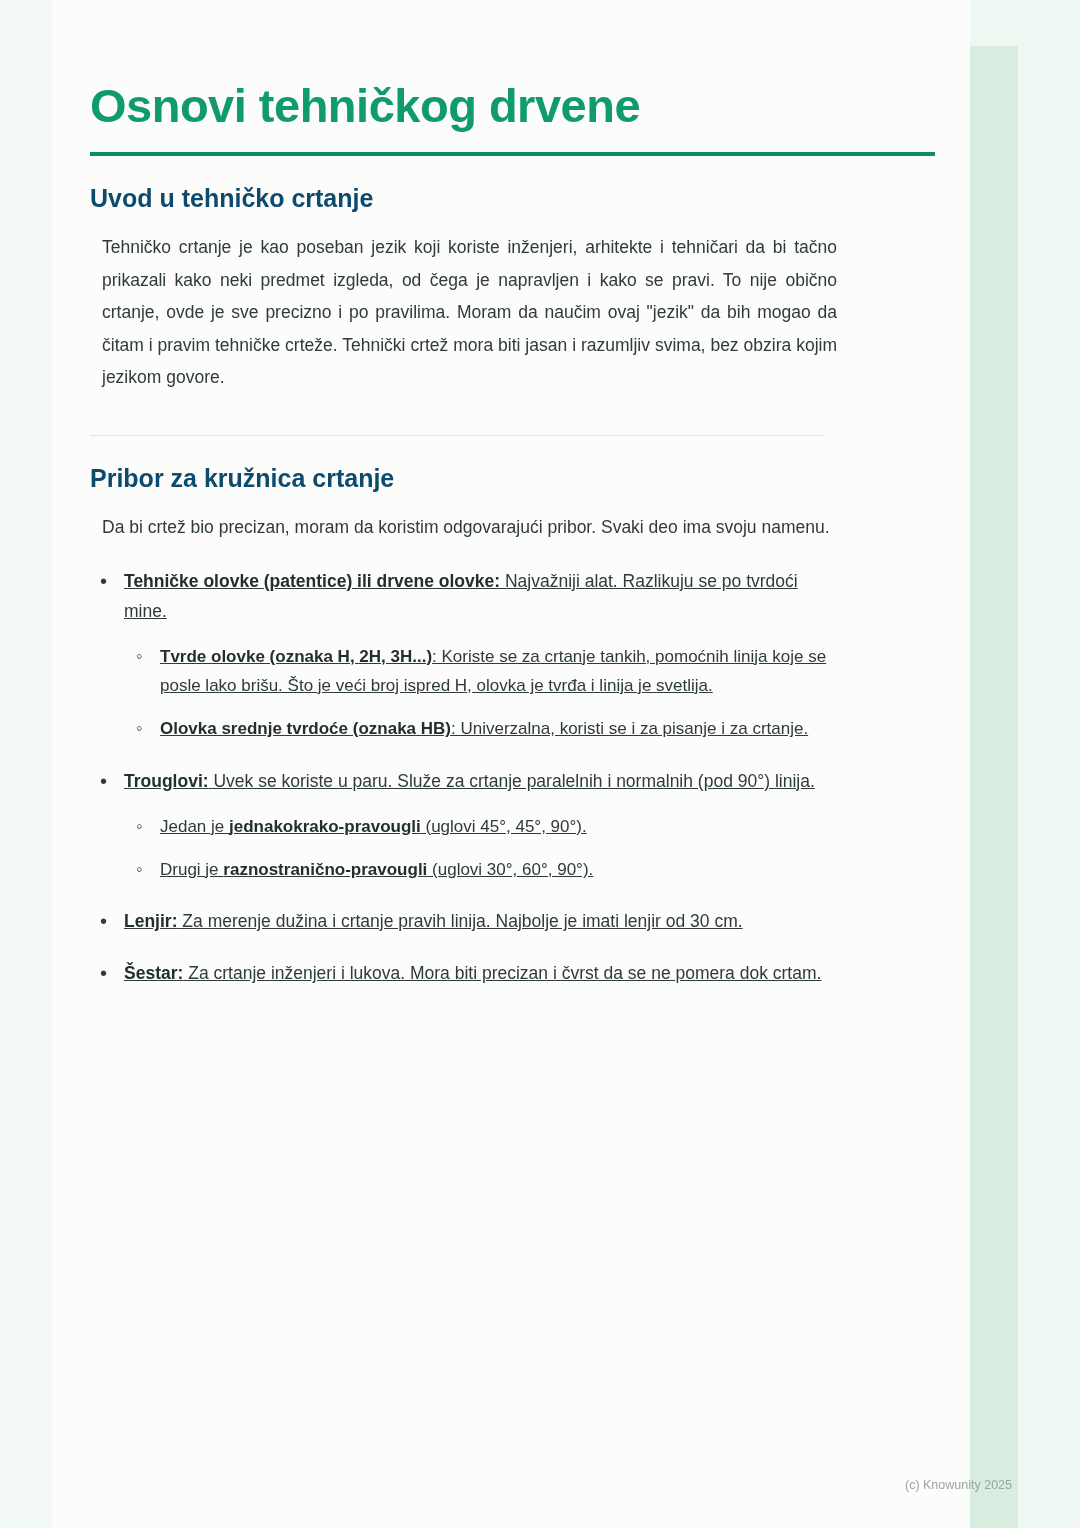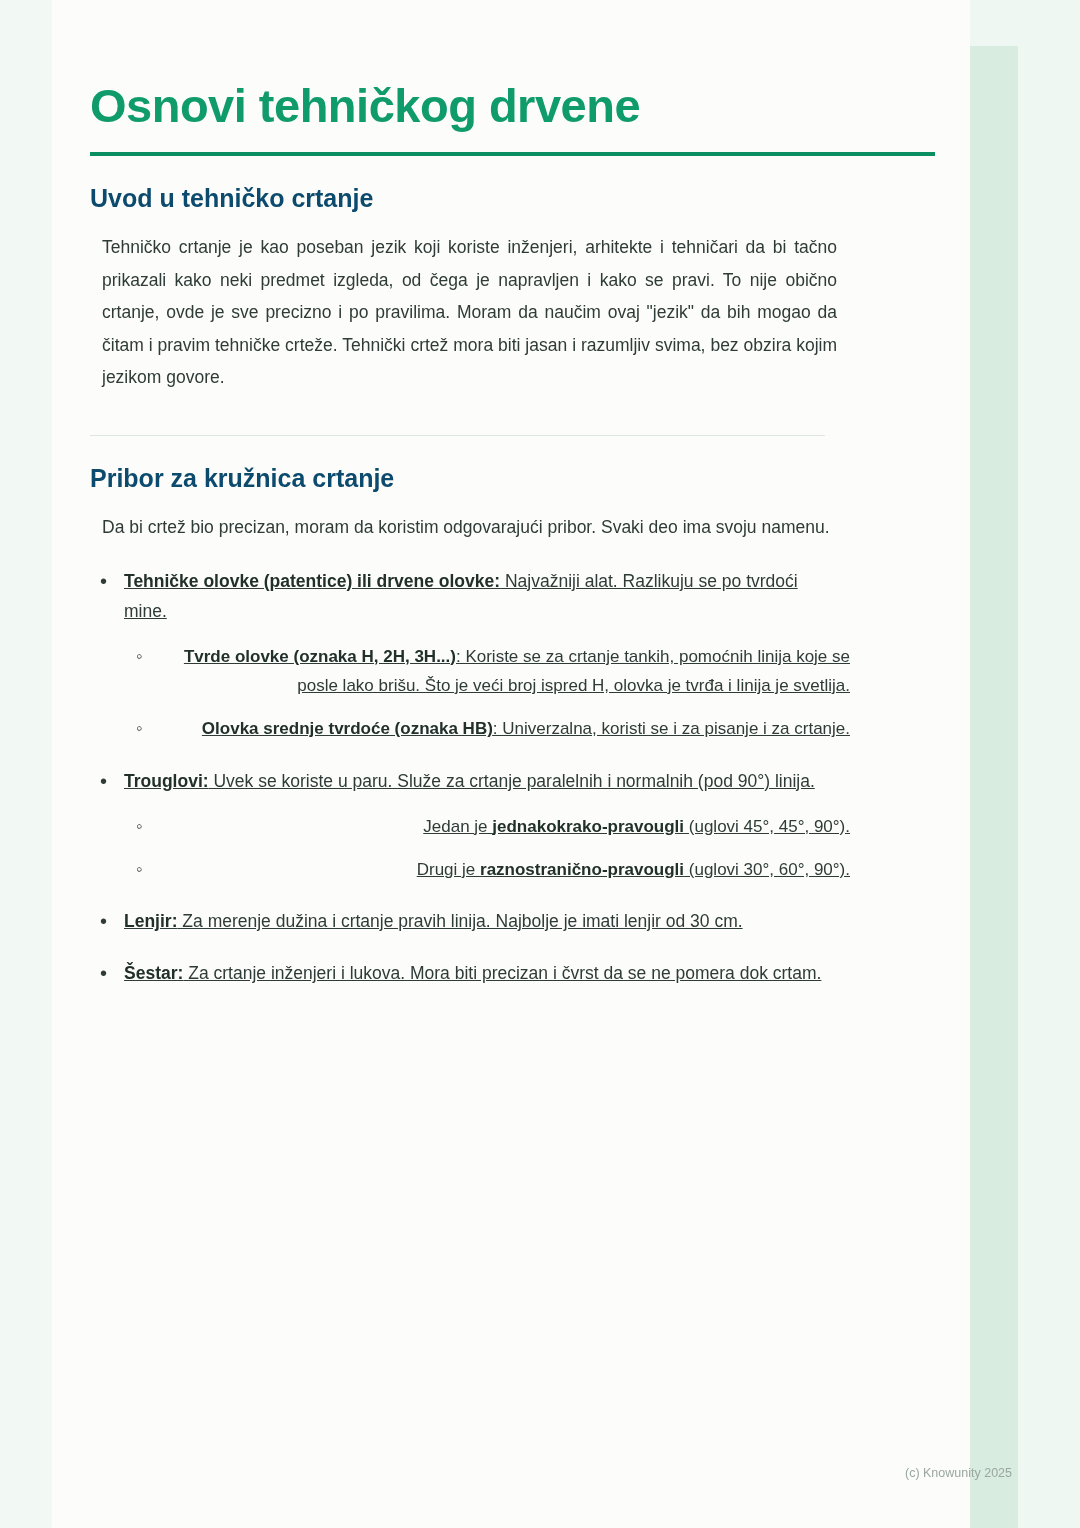--- a/index.html
+++ b/index.html
@@ -108,21 +108,20 @@
     position: absolute;
     left: -24px;
     top: -2px;
     font-size: 20px;
     color: #2f3b38;
   }
   ul.level2 {
     margin: 16px 0 0 0;
     padding-left: 36px;
     list-style: none;
-    text-align: right;
   }
   ul.level2 > li {
     position: relative;
     margin-top: 14px;
     font-size: 17px;
     line-height: 1.72;
     color: #2f3b38;
     width: 690px;
   }
   ul.level2 > li::before {
@@ -131,21 +130,21 @@
     left: -24px;
     top: -1px;
     font-size: 18px;
     color: #2f3b38;
   }
   .just { text-align: justify; }
   b { font-weight: bold; color: #22302c; }
   .footer {
     position: absolute;
     right: 68px;
-    bottom: 48px;
+    bottom: 36px;
     font-size: 12.5px;
     color: #9aa6a1;
   }
 </style>
 </head>
 <body>
 
 <div class="page">
   <div class="right-band">
     <div class="right-band-inner"></div>

